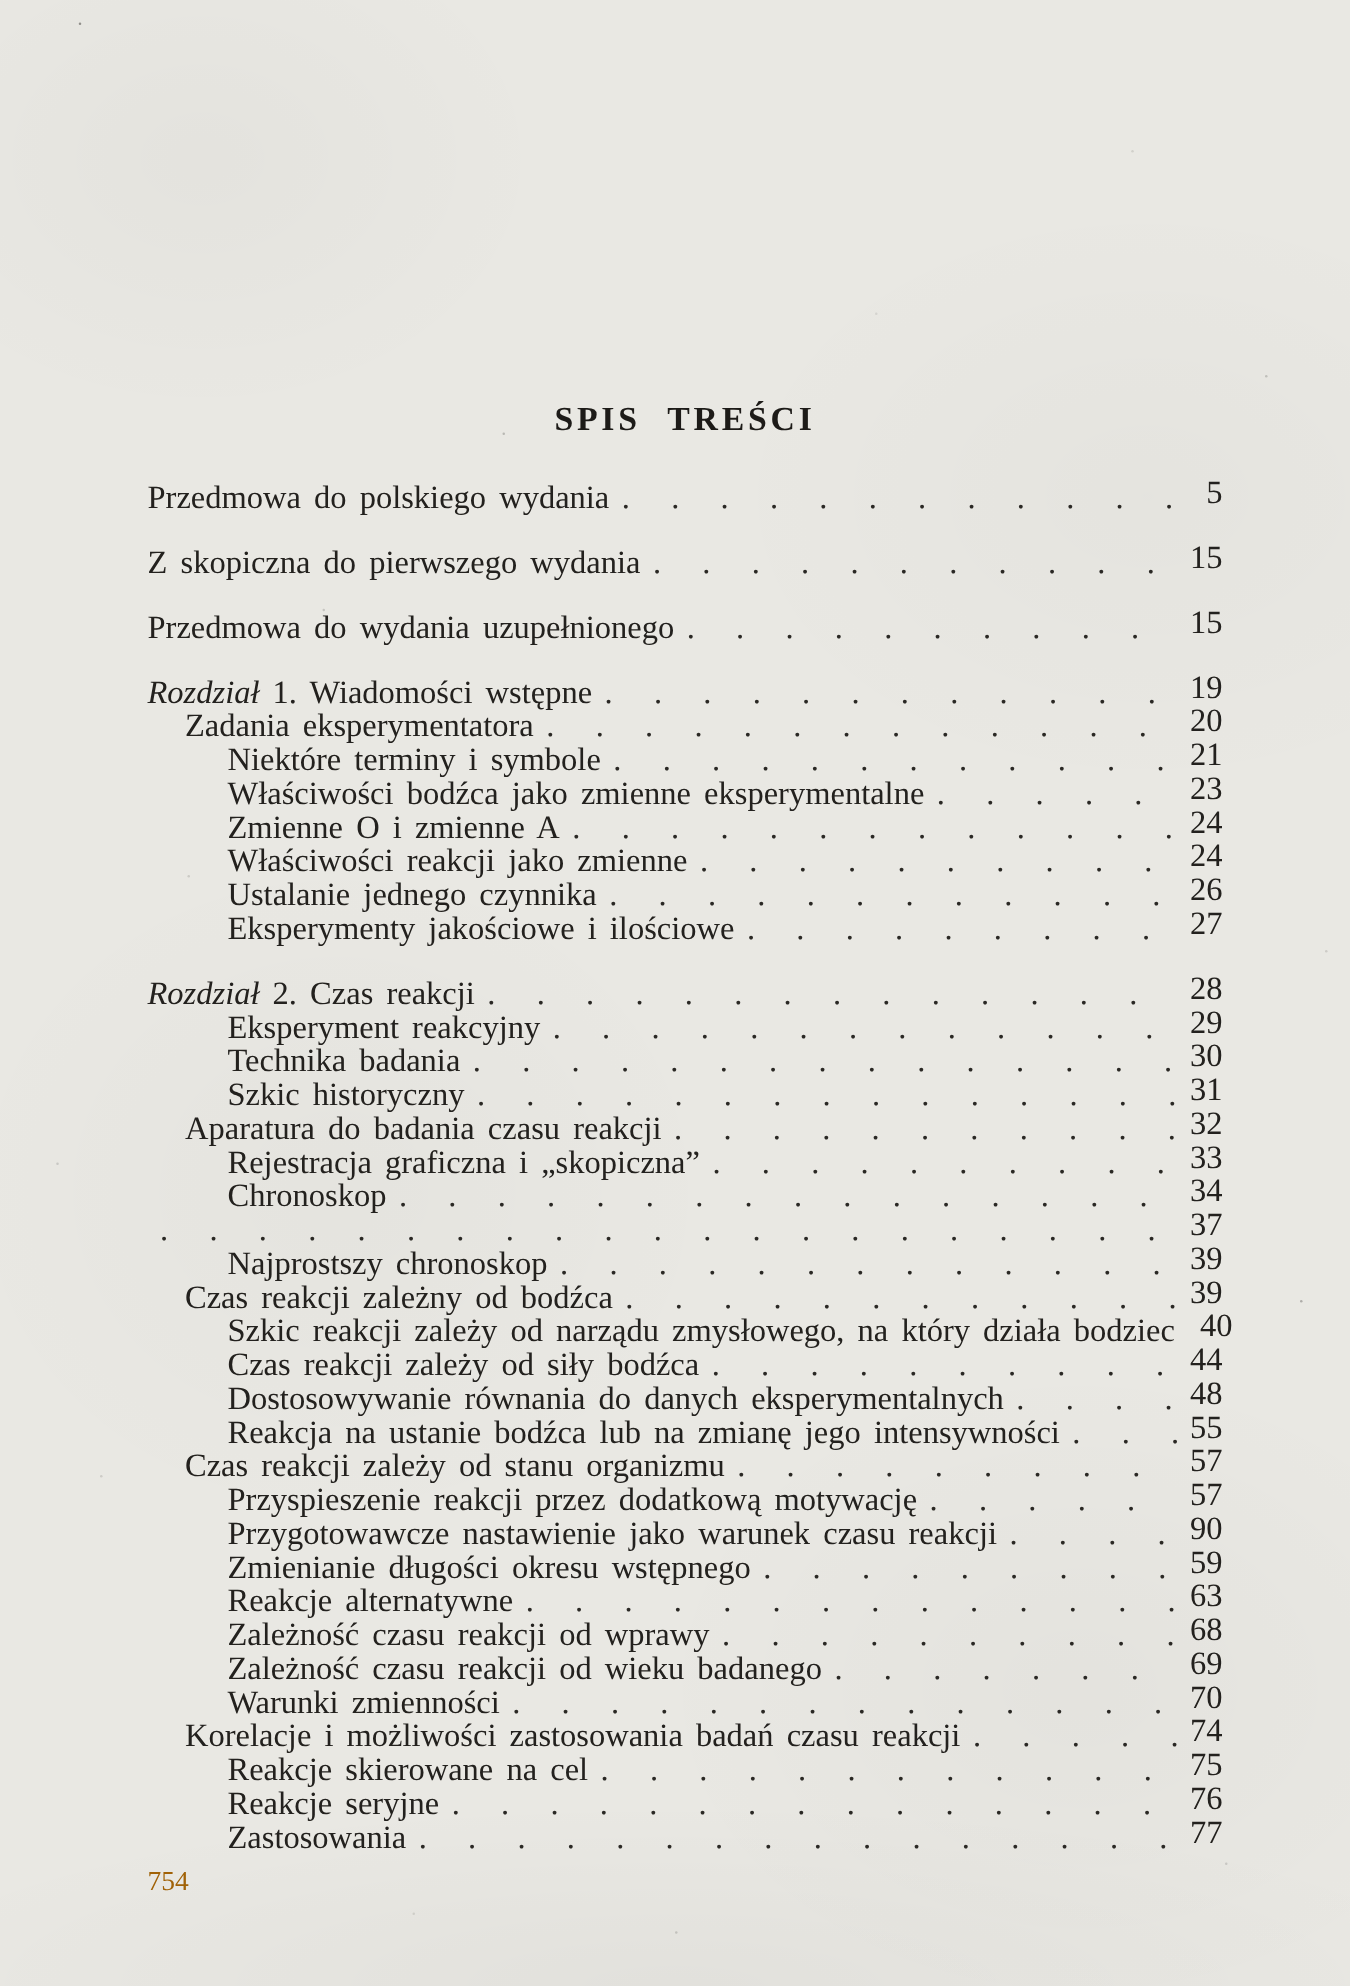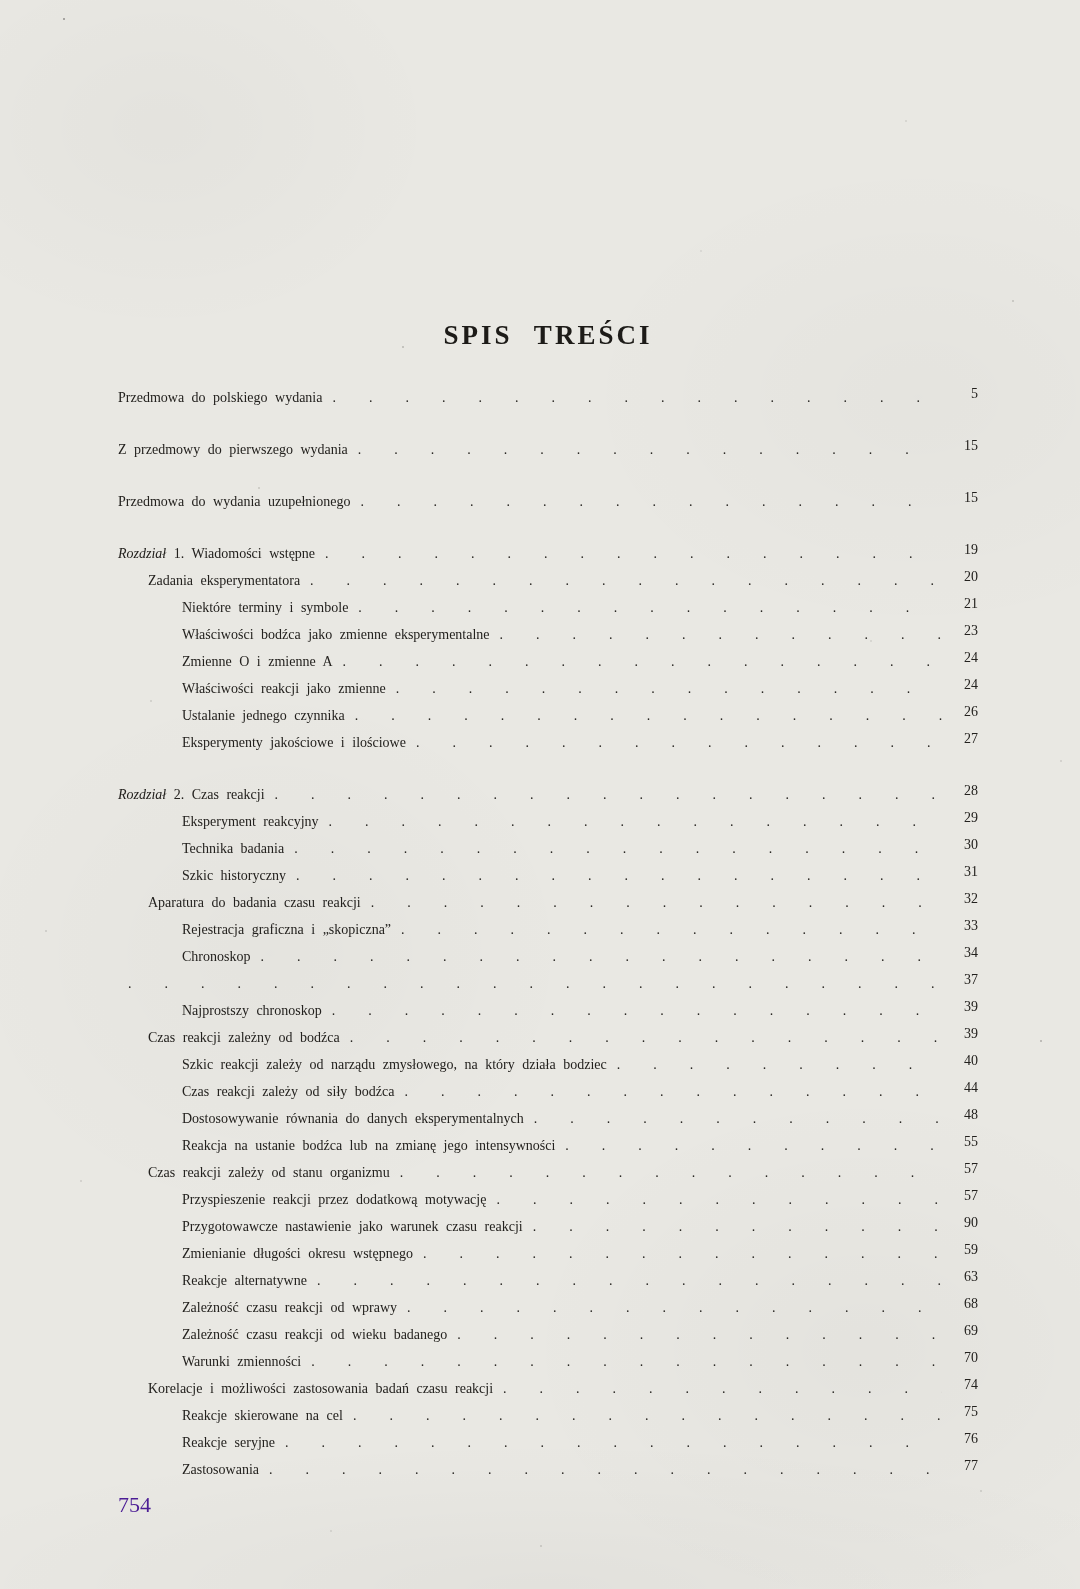--- a/index.html
+++ b/index.html
@@ -58,21 +58,21 @@
     font-size: 27px;
     line-height: 30px;
     font-weight: bold;
     letter-spacing: 3px;
     word-spacing: 12px;
     color: #1d1b18;
   }
   .toc-row {
     display: flex;
     align-items: baseline;
-    font-size: 14px;
+    font-size: 26px;
     line-height: 27px;
     height: 27px;
     word-spacing: 4px;
     white-space: nowrap;
   }
   .toc-row.space-lg { margin-top: 25px; }
   .toc-row.indent-1 .entry-text { padding-left: 30px; }
   .toc-row.indent-2 .entry-text { padding-left: 64px; }
   .entry-text {
     flex: 0 0 auto;
@@ -94,38 +94,38 @@
     text-align: right;
     position: relative;
     top: -4px;
     color: #23211e;
   }
   .folio {
     position: absolute;
     left: 118px;
     top: 1492px;
     font-size: 22px;
-    color: #4c1d95;
+    color: #a16207;
   }
 </style>
 </head>
 <body>
 
 <div class="speckles"></div>
 
 <div class="content">
   <h1 class="toc-title">SPIS TREŚCI</h1>
   <div id="toc-list">
       <div class="toc-row">
     <span class="entry-text"><span>Przedmowa do polskiego wydania</span></span>
     <span class="leader" aria-hidden="true">................................................</span>
     <span class="pagenum">5</span>
   </div>
       <div class="toc-row space-lg">
-    <span class="entry-text"><span>Z przedmowy do pierwszego wydania</span></span>
+    <span class="entry-text"><span>Z skopiczna do pierwszego wydania</span></span>
     <span class="leader" aria-hidden="true">................................................</span>
     <span class="pagenum">15</span>
   </div>
       <div class="toc-row space-lg">
     <span class="entry-text"><span>Przedmowa do wydania uzupełnionego</span></span>
     <span class="leader" aria-hidden="true">................................................</span>
     <span class="pagenum">15</span>
   </div>
       <div class="toc-row space-lg">
     <span class="entry-text"><i>Rozdział</i> <span>1. Wiadomości wstępne</span></span>

